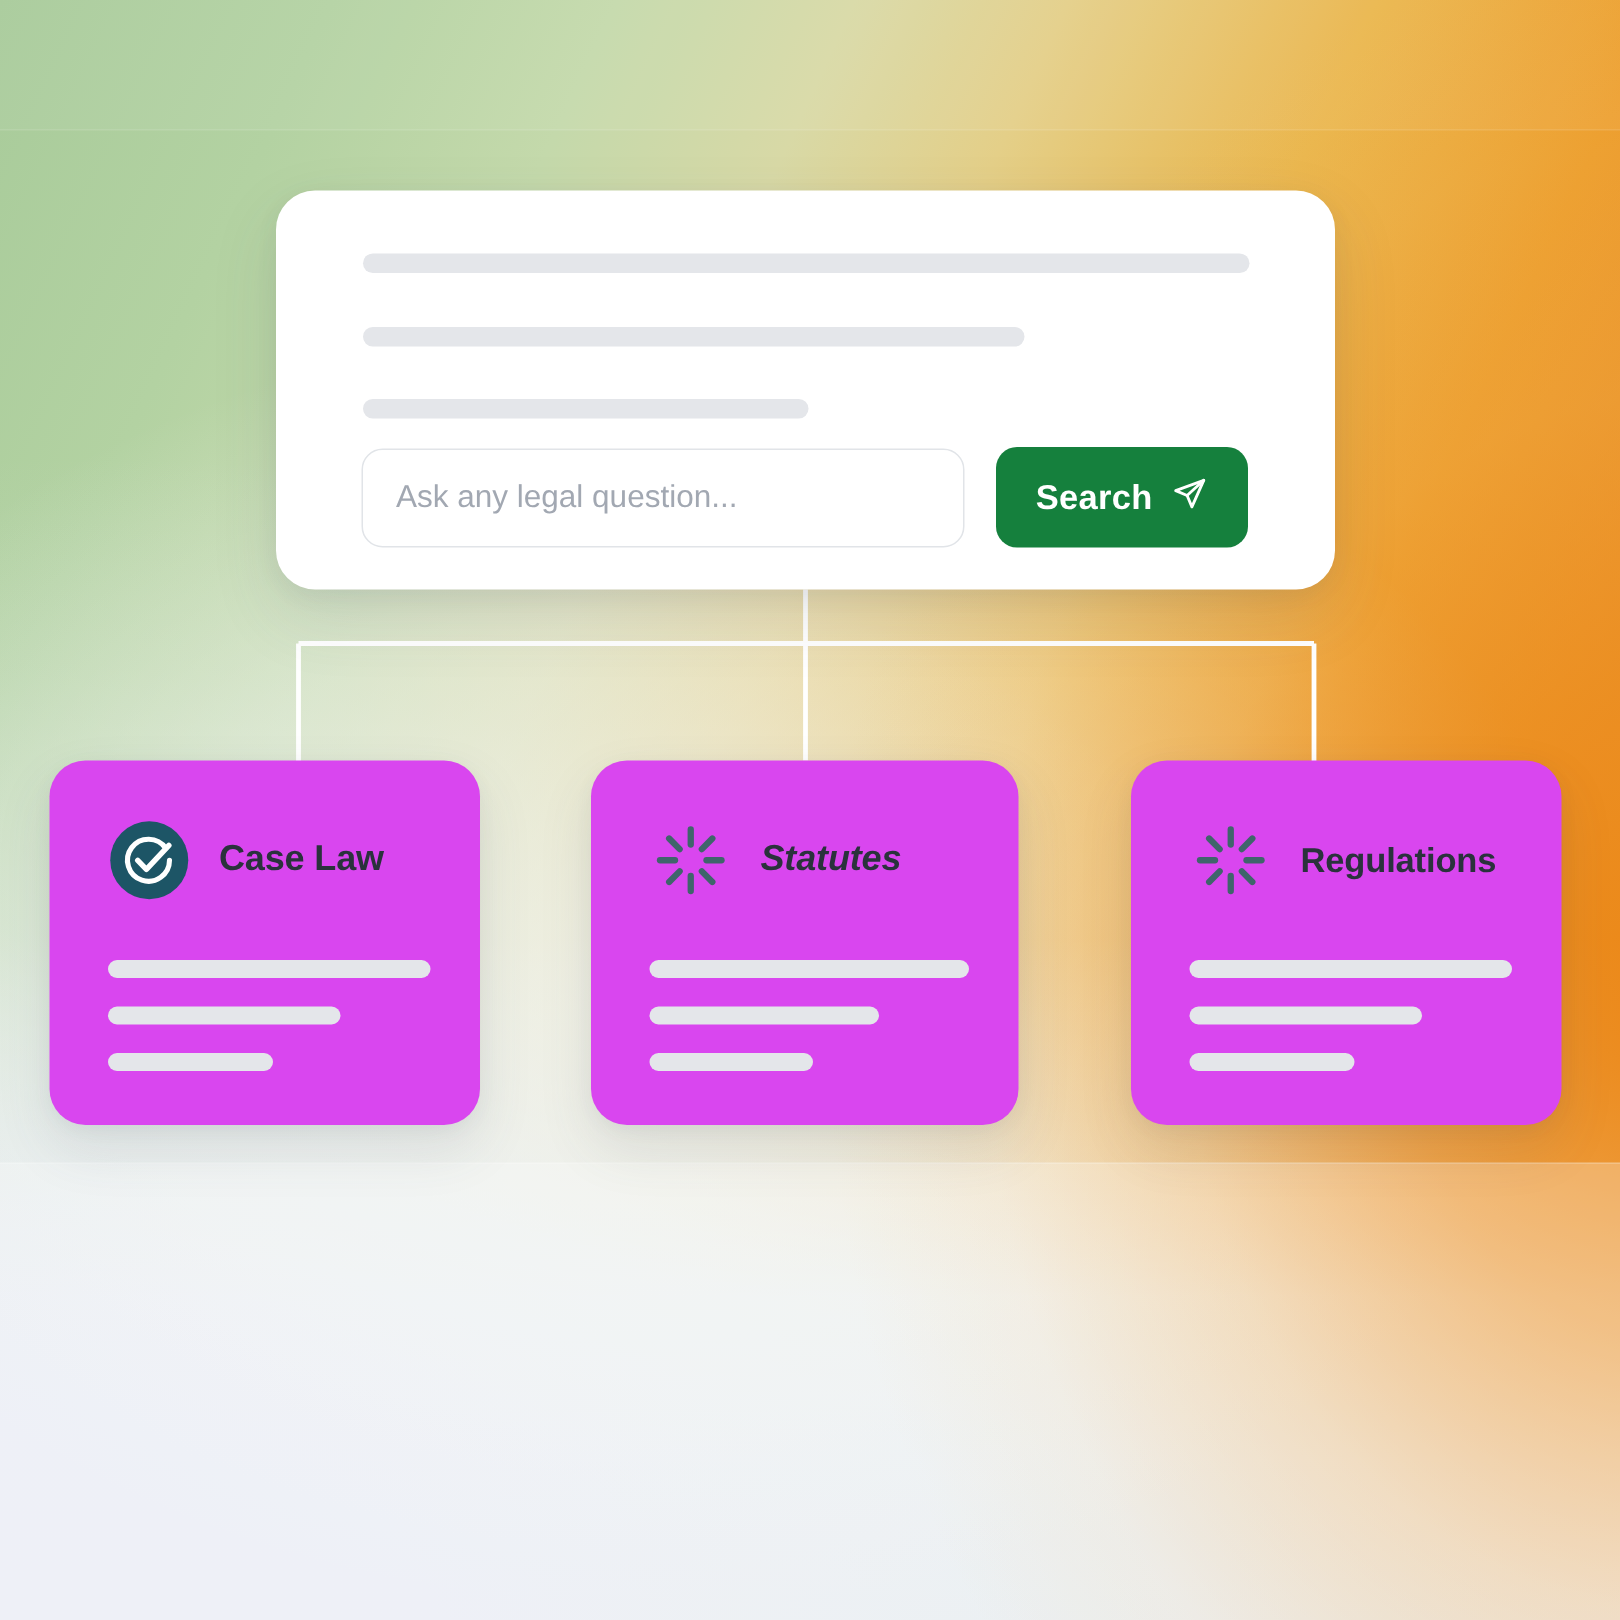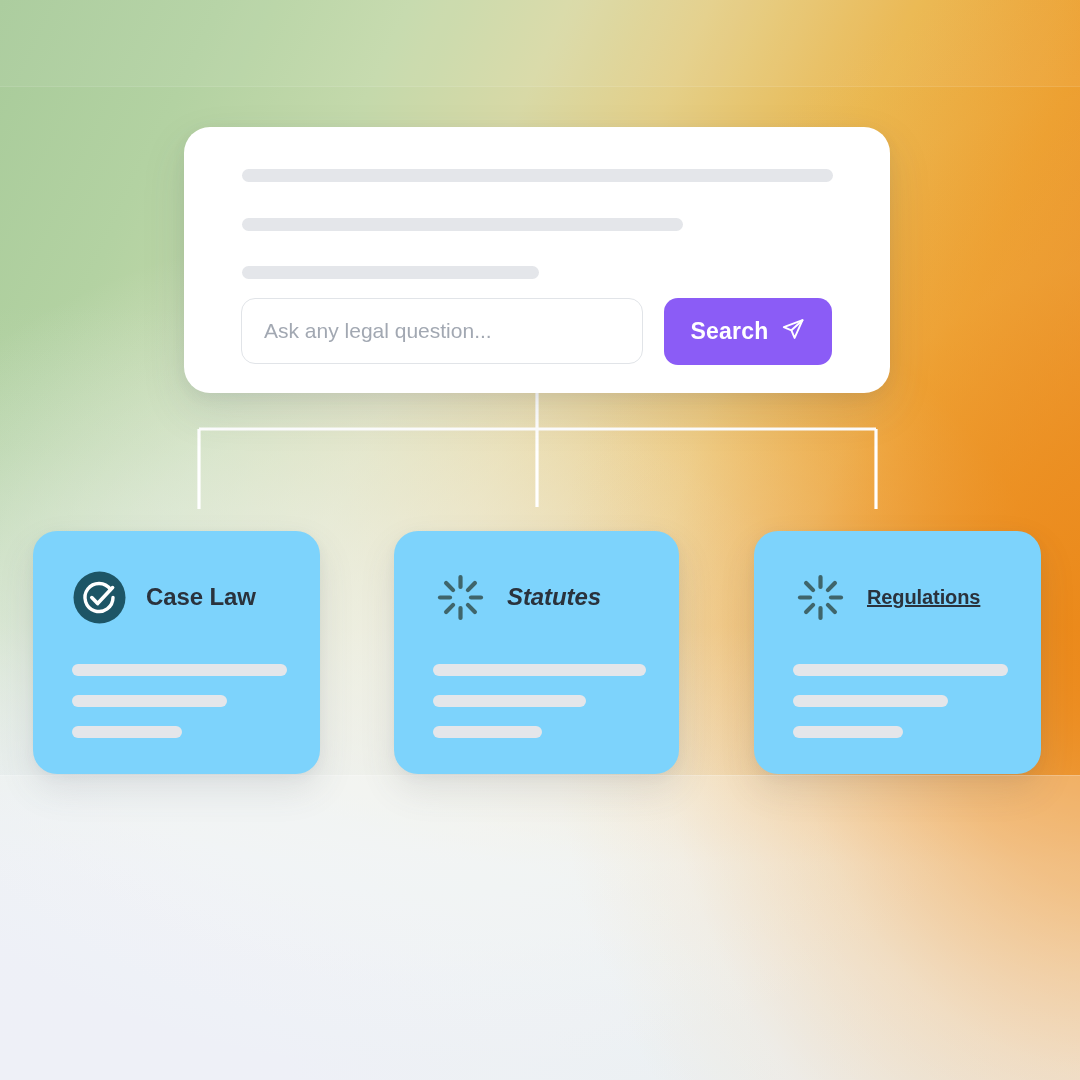--- a/index.html
+++ b/index.html
@@ -133,20 +133,21 @@
   }
   .panel-skel-1 { width: 591px; margin-top: 8px; }
   .panel-skel-2 { width: 441px; margin-top: 36px; }
   .panel-skel-3 { width: 297px; margin-top: 35px; }
 
   .search-row {
     position: absolute;
     left: 241px;
     top: 298px;
     display: flex;
+    align-items: center;
     gap: 21px;
   }
   .search-input {
     width: 402px;
     height: 66px;
     box-sizing: border-box;
     border: 1px solid #e1e4e8;
     border-radius: 14px;
     background: #ffffff;
     padding: 0 22px;
@@ -155,42 +156,42 @@
     color: #8f959f;
     outline: none;
   }
   .search-input::placeholder { color: #a2a8b2; }
   .search-button {
     height: 67px;
     min-width: 168px;
     box-sizing: border-box;
     border: none;
     border-radius: 14px;
-    background: #8b5cf6;
+    background: #15803d;
     color: #ffffff;
     font-family: "Liberation Sans", sans-serif;
     font-size: 23px;
     font-weight: 700;
     letter-spacing: 0.2px;
     display: flex;
     align-items: center;
     justify-content: center;
     gap: 13px;
     padding: 0 26px;
     cursor: pointer;
   }
   .send-icon { display: block; }
 
   
   .card {
     position: absolute;
-    top: 531px;
+    top: 507px;
     width: 287px;
     height: 243px;
-    background: #7dd3fc;
+    background: #d946ef;
     border-radius: 24px;
     box-shadow:
       0 16px 36px rgba(70,80,95,0.12),
       0 3px 12px rgba(70,80,95,0.06);
     box-sizing: border-box;
     padding: 38px 33px 0 39px;
   }
   .card-1 { left: 33px; }
   .card-2 { left: 394px; width: 285px; font-style: italic; }
   .card-3 { left: 754px; }
@@ -209,21 +210,21 @@
     align-items: center;
     justify-content: center;
   }
   .card-title {
     font-size: 24px;
     font-weight: 700;
     color: #2a323c;
     letter-spacing: -0.1px;
     white-space: nowrap;
   }
-  .card-3 .card-title { font-size: 20px; text-decoration: underline; }
+  .card-3 .card-title { font-size: 23px; }
 
   .card-skels { margin-top: 39px; }
   .card-skels .skel { height: 12px; border-radius: 6px; }
   .card-skel-1 { width: 100%; }
   .card-skel-2 { width: 72%; margin-top: 19px; }
   .card-skel-3 { width: 51%; margin-top: 19px; }
 </style>
 </head>
 <body>
 

